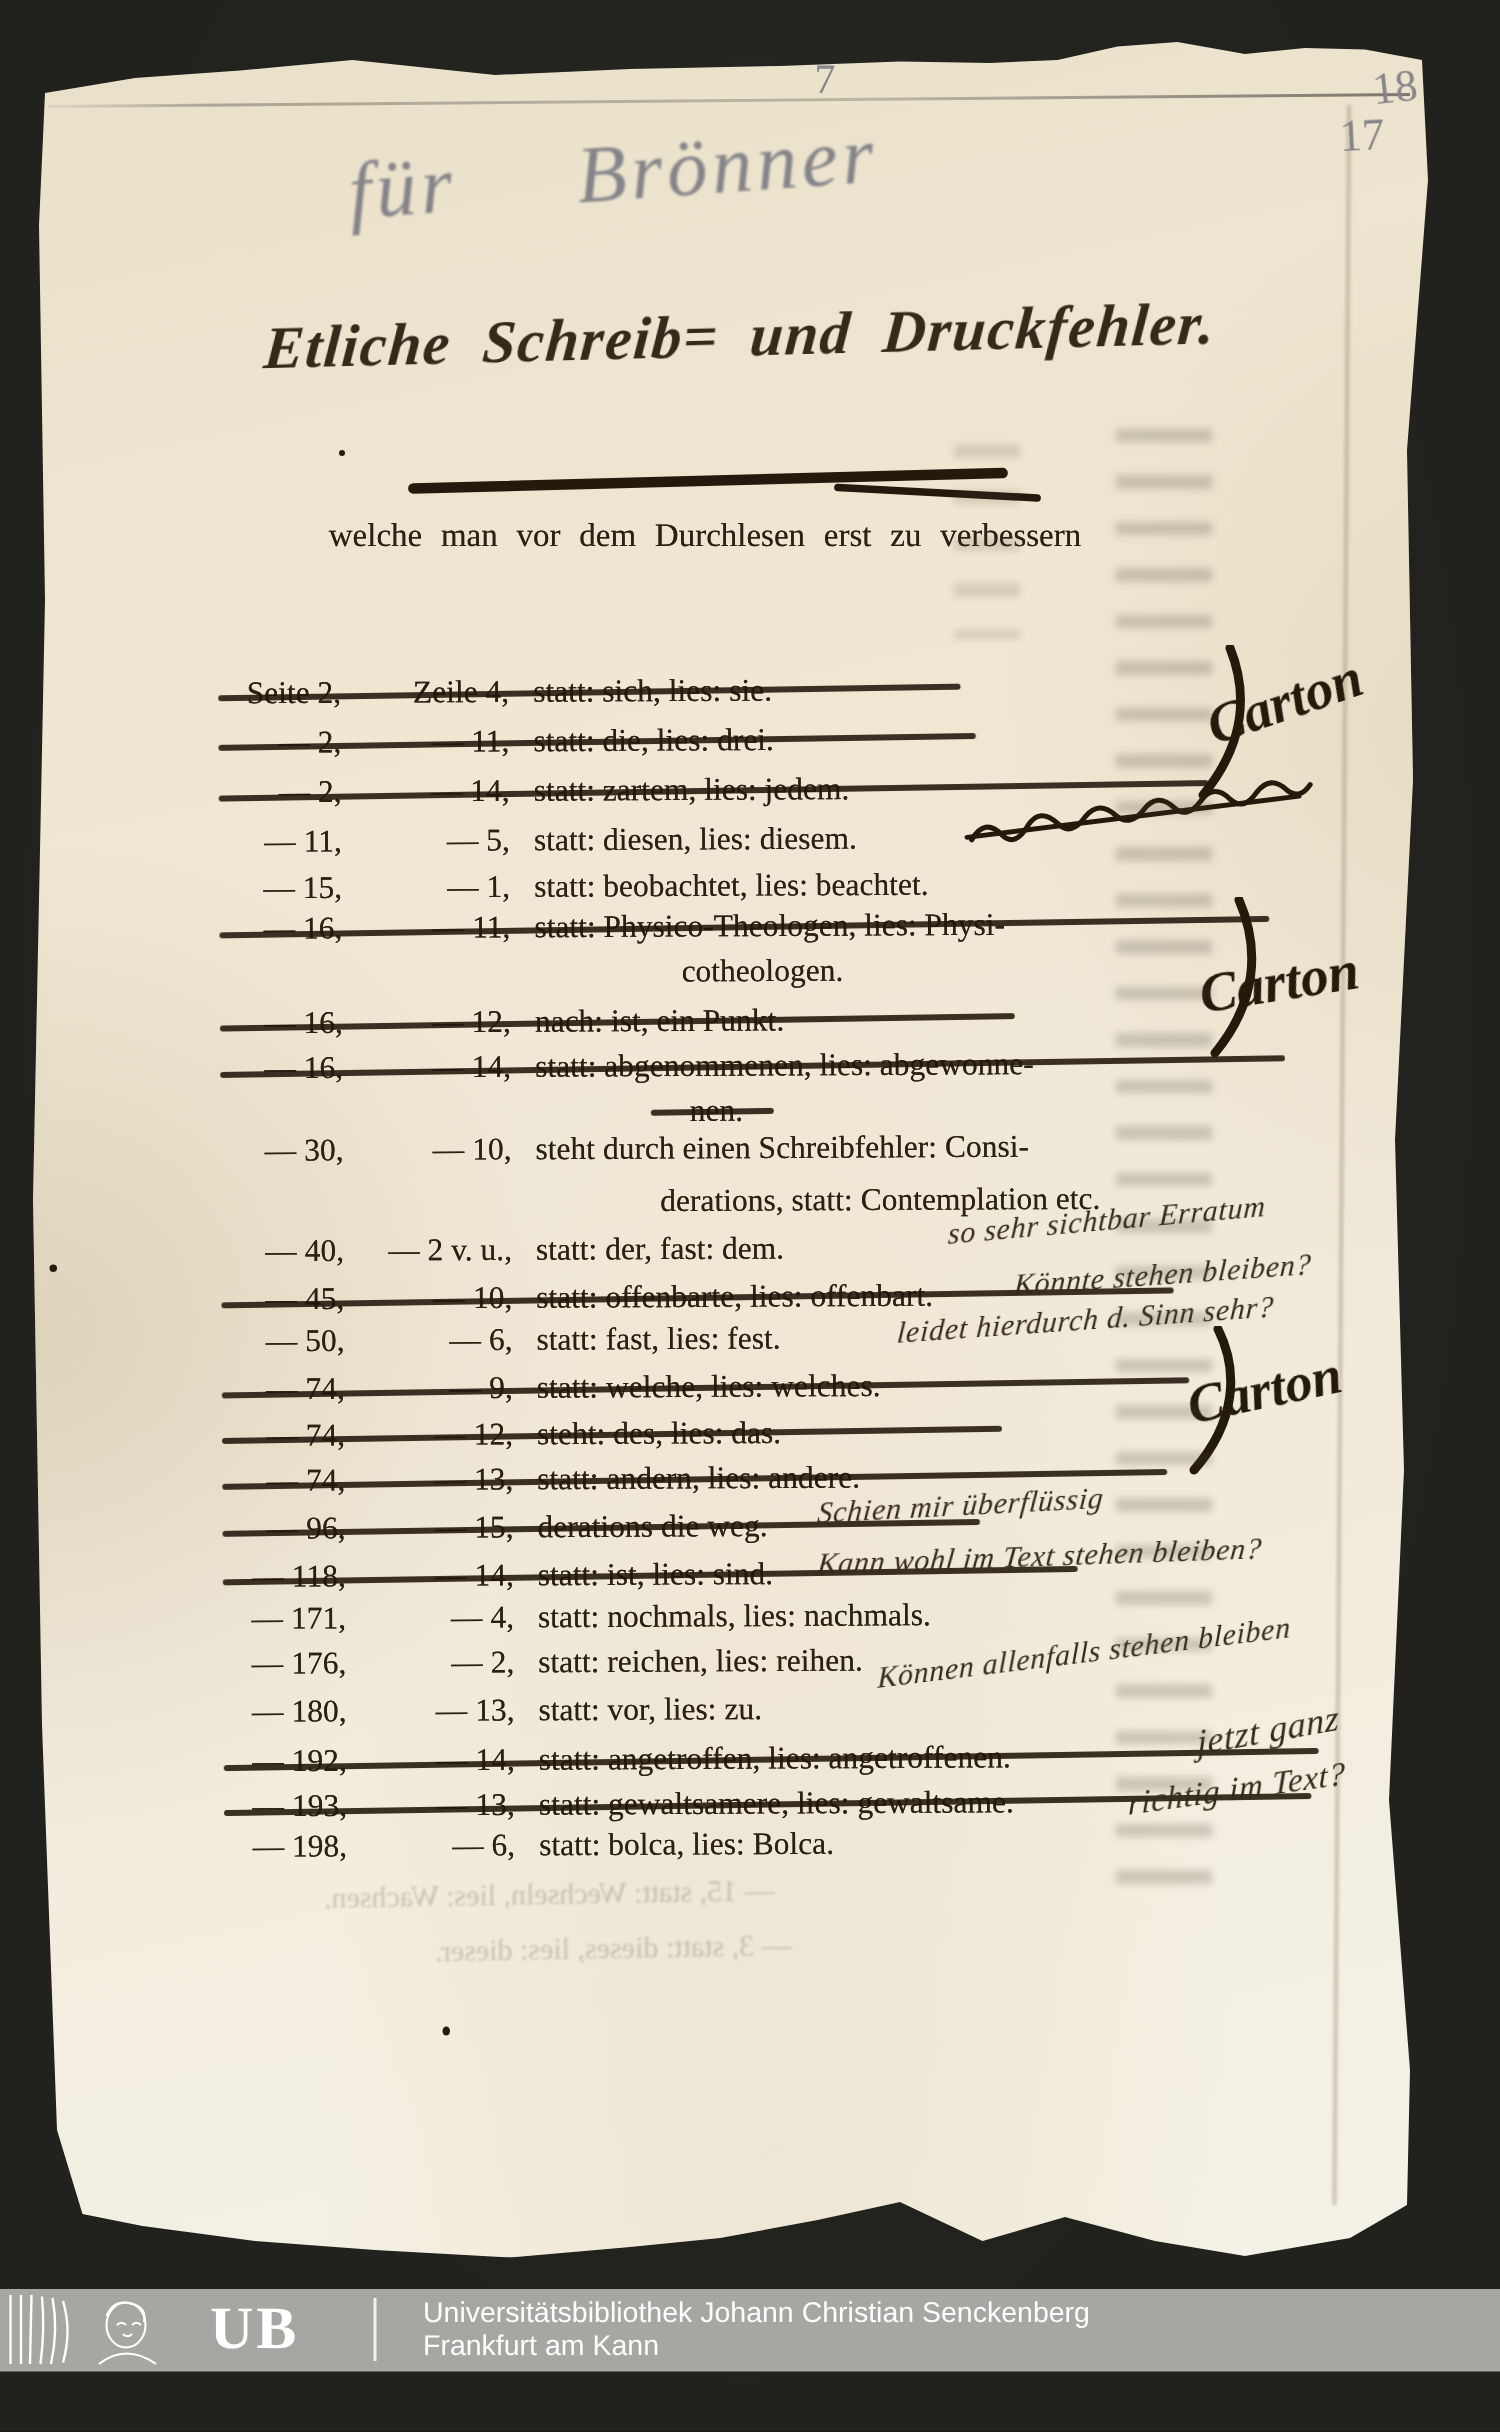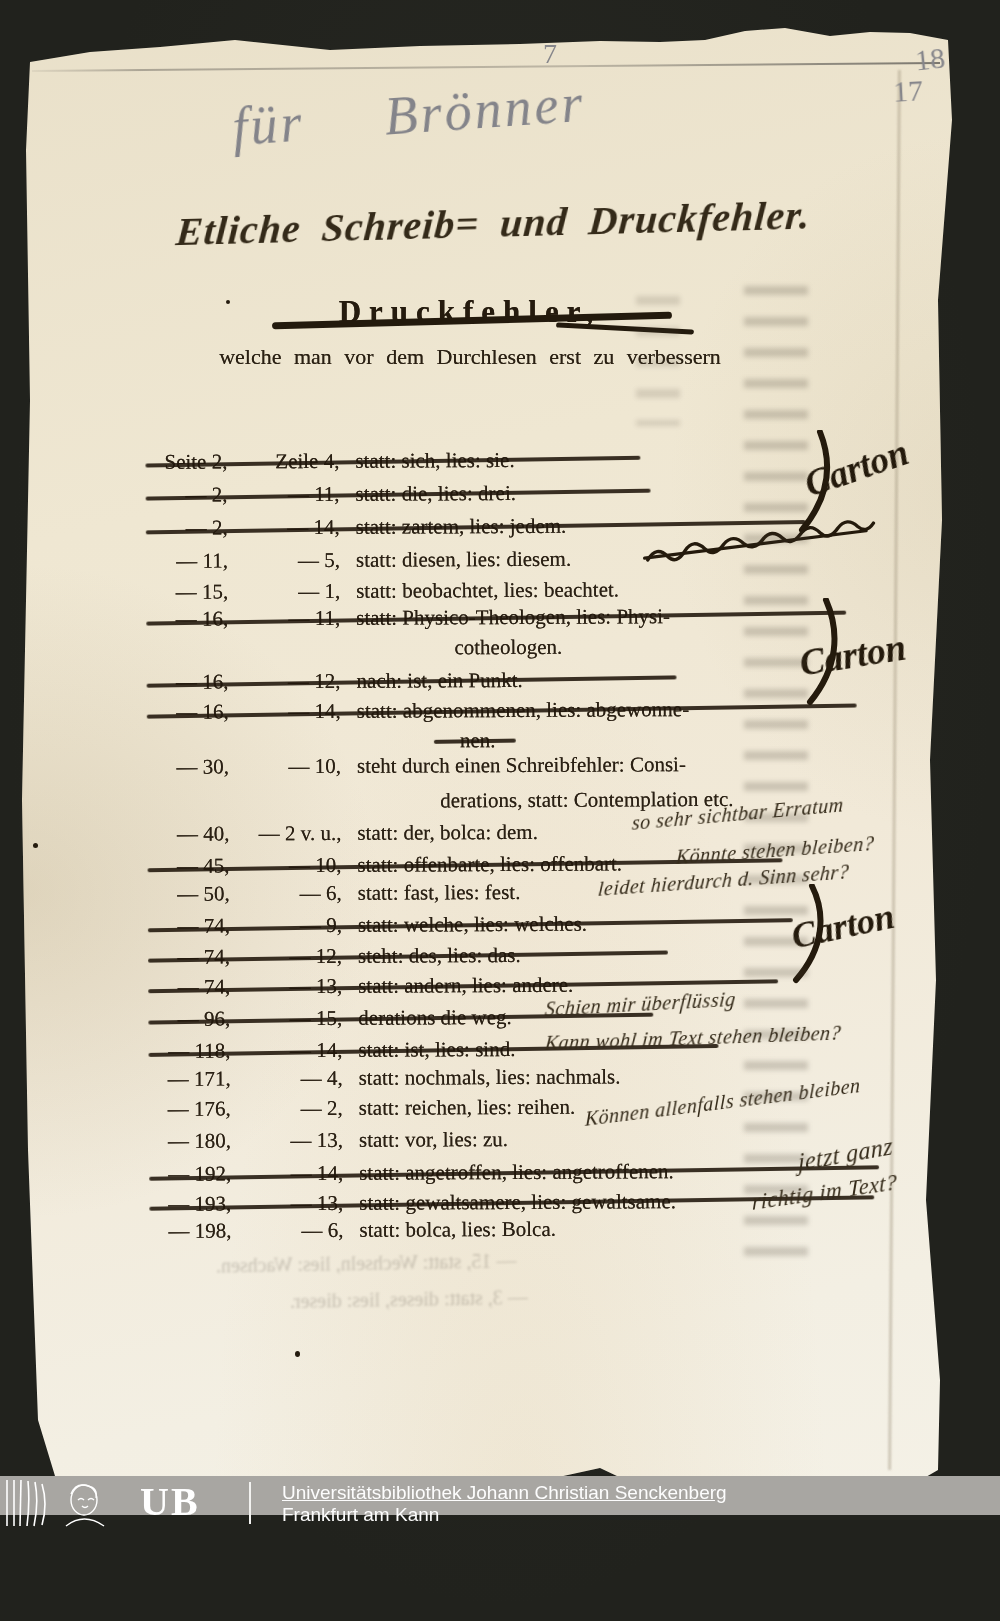--- a/index.html
+++ b/index.html
@@ -71,46 +71,45 @@
   .bracket{position:absolute;}
   .carton{position:absolute;font-size:37px;font-weight:bold;font-style:italic;
     color:#241a0c;transform-origin:left center;filter:blur(.25px);white-space:nowrap;}
   
   .ghostcol{position:absolute;background:repeating-linear-gradient(to bottom,
       rgba(70,62,50,.22) 0 9px,transparent 9px 31px);filter:blur(2.4px);}
   .ghostline{position:absolute;font-size:20px;color:#4a4238;opacity:.25;filter:blur(.8px);
     transform:scaleX(-1) rotate(1deg);white-space:nowrap;}
   .speck{position:absolute;border-radius:50%;background:#241b0e;}
   
-  .footer{position:absolute;left:0;top:1476px;width:1000px;height:39px;background:#a8a6a2;
+  .footer{position:absolute;left:0;top:1526px;width:1000px;height:55px;background:#a8a6a2;
     font-family:"Liberation Sans",sans-serif;color:#fdfdfd;}
   .logo-svg{position:absolute;left:4px;top:2px;}
   .ub{position:absolute;left:140px;top:2px;font-family:"Liberation Serif","DejaVu Serif",serif;
     font-size:40px;font-weight:bold;letter-spacing:2px;color:#ffffff;}
   .divider{position:absolute;left:249px;top:6px;width:2px;height:42px;background:#f2f2f0;}
-  .fline1{position:absolute;left:282px;top:6px;font-size:19px;text-decoration:underline;}
+  .fline1{position:absolute;left:282px;top:6px;font-size:19px;}
   .fline2{position:absolute;left:282px;top:28px;font-size:19px;}
 </style>
 </head>
 <body>
 
 <div class="stage">
   <div class="paper">
 
     <div class="crease"></div>
 
     <div class="topline"></div>
     <div class="pencil mark7">7</div>
     <div class="pencil num18">18</div>
     <div class="pencil num17">17</div>
     <div class="dedication">für Brönner</div>
 
     <div class="script hand-title">Etliche Schreib= und Druckfehler.</div>
 
-    <div class="ptitle">Druckfehler,</div>
     <div class="tstrike1"></div>
     <div class="tstrike2"></div>
     <div class="subtitle sub1">welche man vor dem Durchlesen erst zu verbessern</div>
 
     <div class="list" id="list">
         <div class="row struck" style="top: 448px; --sw: 495px;">
           <span class="c1">Seite 2,</span>
           <span class="c2">Zeile 4,</span>
           <span class="body">statt: sich, lies: sie.</span>
         </div>
@@ -159,21 +158,21 @@
           <span class="c1">— 30,</span>
           <span class="c2">— 10,</span>
           <span class="body">steht durch einen Schreibfehler: Consi-</span>
         </div>
         <div class="row cont" style="top: 788px; --ind: 285px;">
           <span class="body">derations, statt: Contemplation etc.</span>
         </div>
         <div class="row" style="top: 820px;">
           <span class="c1">— 40,</span>
           <span class="c2">— 2 v. u.,</span>
-          <span class="body">statt: der, bolca: dem.</span>
+          <span class="body">statt: der, fast: dem.</span>
         </div>
         <div class="row struck" style="top: 852px; --sw: 635px;">
           <span class="c1">— 45,</span>
           <span class="c2">— 10,</span>
           <span class="body">statt: offenbarte, lies: offenbart.</span>
         </div>
         <div class="row" style="top: 880px;">
           <span class="c1">— 50,</span>
           <span class="c2">— 6,</span>
           <span class="body">statt: fast, lies: fest.</span>

